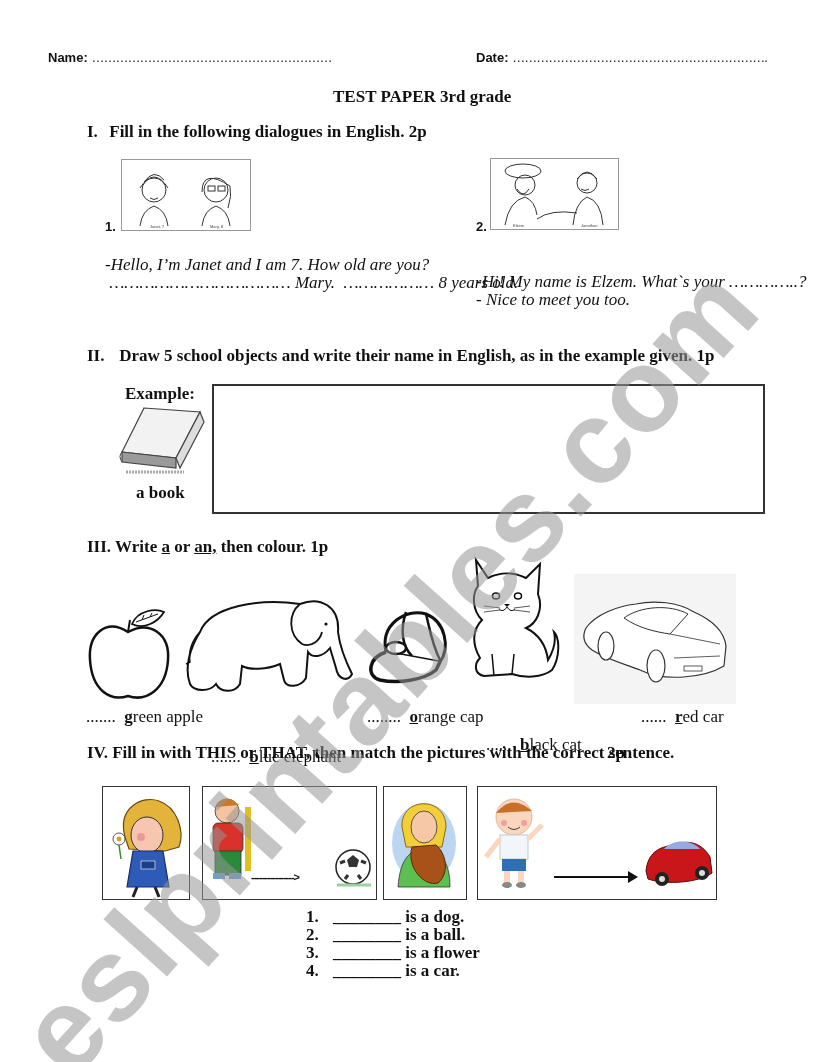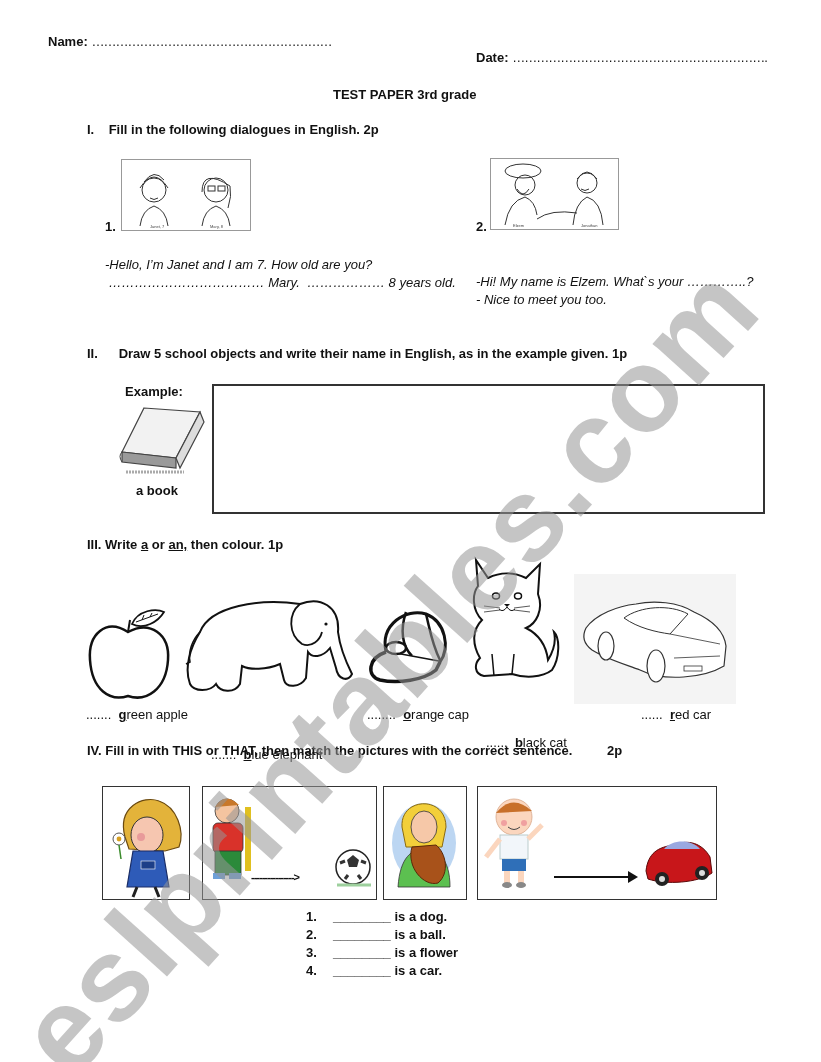--- a/index.html
+++ b/index.html
@@ -4,41 +4,41 @@
 <style>
   html, body { margin: 0; padding: 0; }
   body {
     width: 821px; height: 1062px; background: #ffffff; position: relative; overflow: hidden;
     font-family: "Liberation Sans", sans-serif; color: #111;
   }
   .abs { position: absolute; }
   .bold { font-weight: bold; }
   .ital { font-style: italic; }
   .t13 { font-size: 13px; }
-  .t12 { font-size: 13px; }
+  .t12 { font-size: 17px; font-family: Liberation Serif, serif; }
   .u { text-decoration: underline; font-weight: bold; }
 
   .pic-frame { border: 1px solid #999; background: #fff; }
   .box { border: 2px solid #333; background: transparent; }
   .boxthin { border: 1.5px solid #333; background: #fff; }
 
   .watermark {
     position: absolute; left: -40px; top: 600px;
     font-family: "Liberation Sans", sans-serif; font-weight: bold;
     font-size: 118px; color: rgba(150,150,150,0.55);
     transform: rotate(-48deg); transform-origin: left top;
     white-space: nowrap; letter-spacing: 2px;
     pointer-events: none; z-index: 10;
   }
   .num-list div { height: 18px; line-height: 18px; }
 </style>
 </head>
 <body>
 
-<div class="abs t13 bold" style="left:48px; top:34px;text-align:right;">
+<div class="abs t13 bold" style="left:48px; top:50px;text-align:right;">
   <span>Name:</span>
   <span style="font-weight:normal; letter-spacing:-1px;">……………………………………………………</span>
 </div>
 <div class="abs t13 bold" style="left:476px; top:50px;">
   <span>Date:</span>
   <span style="font-weight:normal; letter-spacing:-1px;">……………………………………………………….</span>
 </div>
 <div class="abs t12 bold" style="left:333px; top:87px;">TEST PAPER 3rd grade</div>
 
 <div class="abs t12 bold" style="left:87px; top:122px;">

